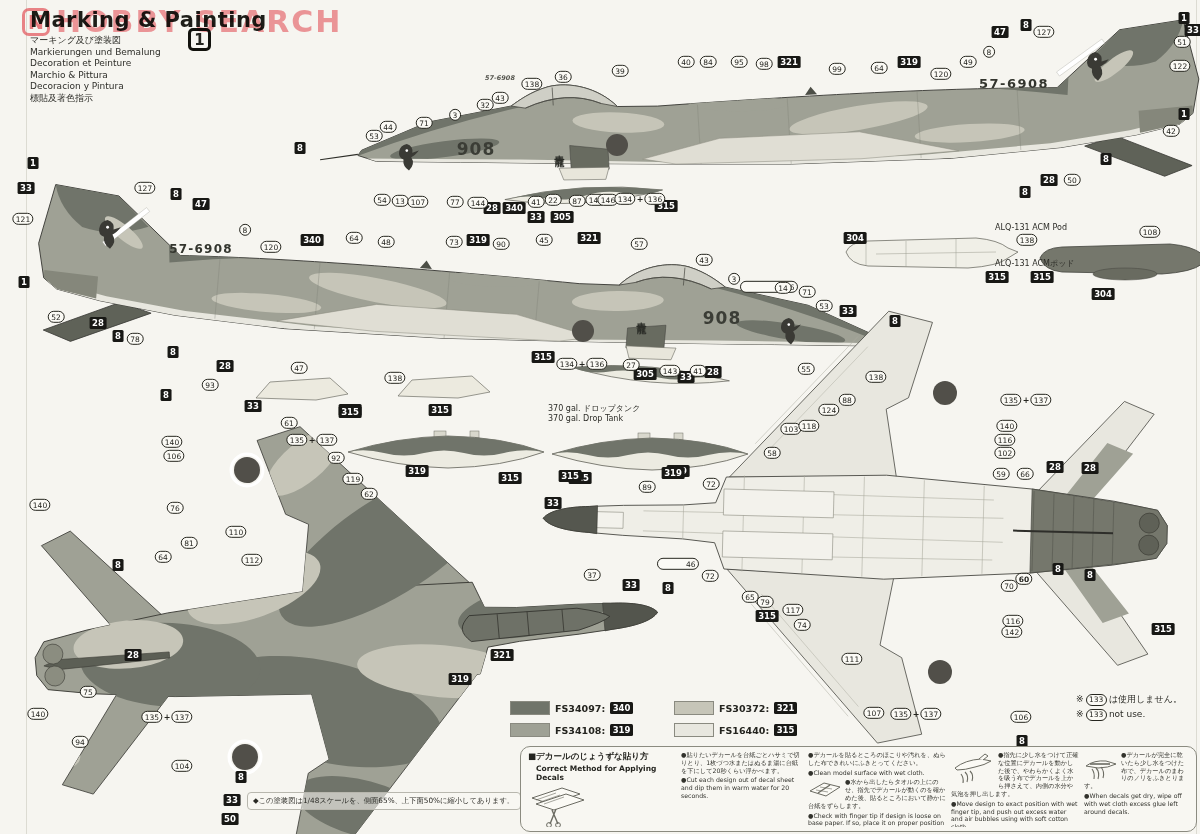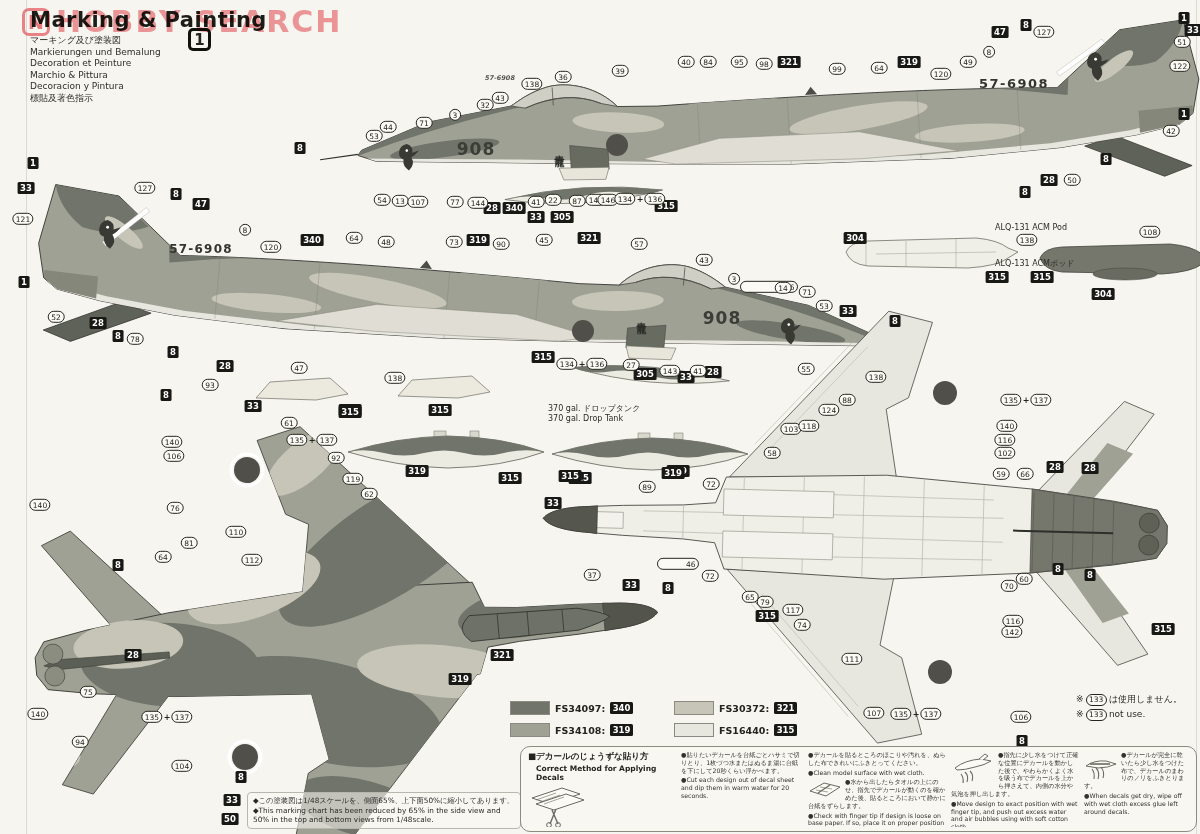--- a/index.html
+++ b/index.html
@@ -471,21 +471,21 @@
     <span class="ci-group" style="left: 1026px; top: 400px;">
       <span class="ci">135</span>
       <span class="ci-plus">+</span>
       <span class="ci">137</span>
     </span>
     <span class="ci abs" style="left: 1007px; top: 426px;">140</span>
     <span class="ci abs" style="left: 1005px; top: 440px;">116</span>
     <span class="ci abs" style="left: 1005px; top: 453px;">102</span>
     <span class="ci abs" style="left: 1001px; top: 474px;">59</span>
     <span class="ci abs" style="left: 1025px; top: 474px;">66</span>
-    <span class="ci abs" style="left: 1024px; top: 579px;">60</span>
+    <span class="ci abs" style="left: 1024px; top: 579px; font-weight: bold;">60</span>
     <span class="ci abs" style="left: 1009px; top: 586px;">70</span>
     <span class="ci abs" style="left: 1012px; top: 603px; margin-top: 29px;">142</span>
     <span class="ci abs" style="left: 1013px; top: 621px;">116</span>
     <span class="ci abs" style="left: 852px; top: 659px;">111</span>
     <span class="ci abs" style="left: 874px; top: 713px;">107</span>
     <span class="ci-group" style="left: 916px; top: 714px;">
       <span class="ci">135</span>
       <span class="ci-plus">+</span>
       <span class="ci">137</span>
     </span>
@@ -538,21 +538,20 @@
       </div>
     </div>
 
   <div id="notes">
     <div class="note-line"><span>※</span><span class="ci">133</span><span>は使用しません。</span></div>
     <div class="note-line"><span>※</span><span class="ci">133</span><span>not use.</span></div>
   </div>
 
   <div id="footer">
     <div>◆この塗装図は1/48スケールを、側面65%、上下面50%に縮小してあります。</div>
-    <div>◆This marking chart has been reduced by 65% in the side view and 50% in the top and bottom views from 1/48scale.</div>
   </div>
 
   <div id="decal-panel">
     <div class="col c1">
       <div class="dp-title-jp">■デカールのじょうずな貼り方</div>
       <div class="dp-title-en">Correct Method for Applying Decals</div>
       <svg class="illo" width="60" height="44" viewBox="0 0 60 44">
         <g stroke="#6b6b62" fill="#fbfaf5" stroke-width="1">
           <path d="M4,14 L34,4 L52,10 L22,20 Z"></path>
             <path d="M8,20 L38,10 L56,16 L26,26 Z"></path>

